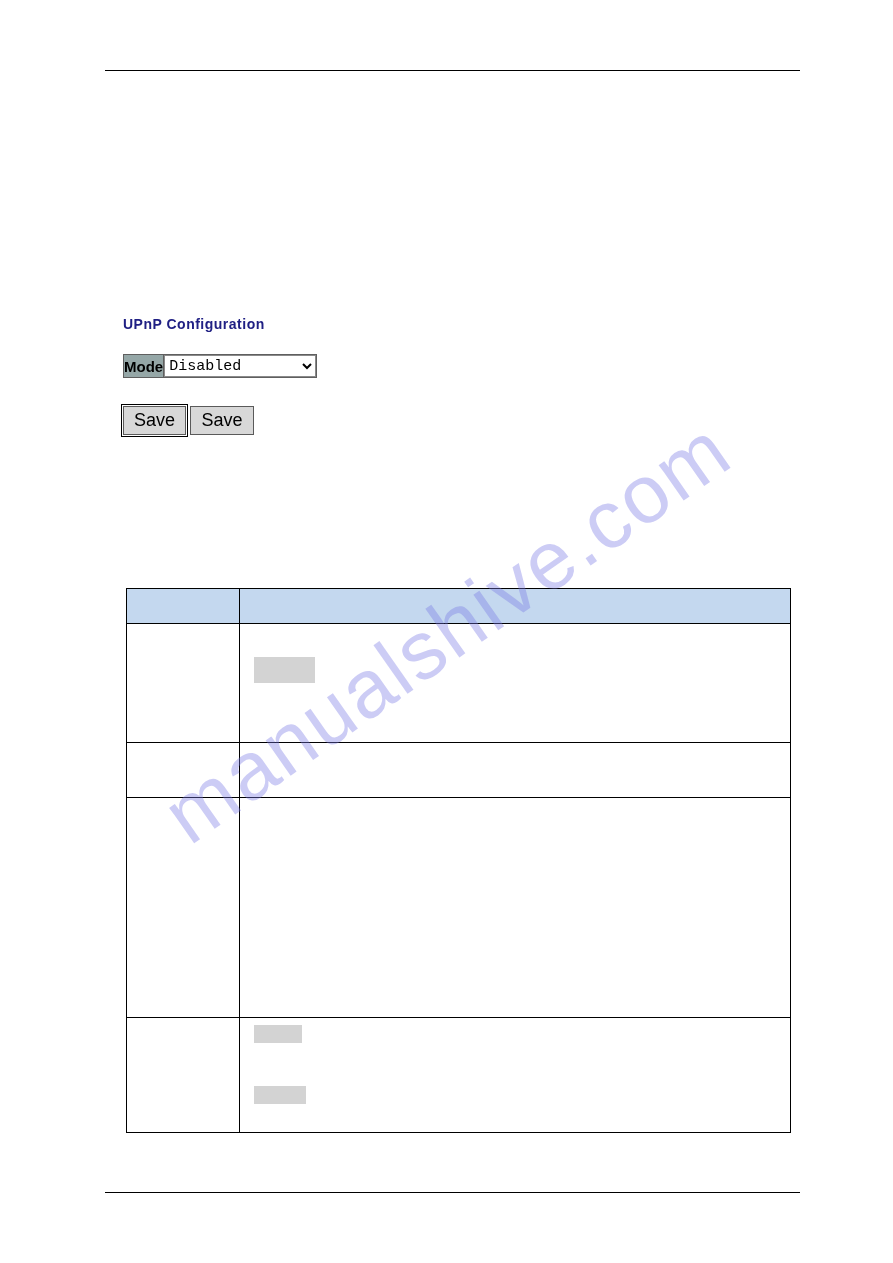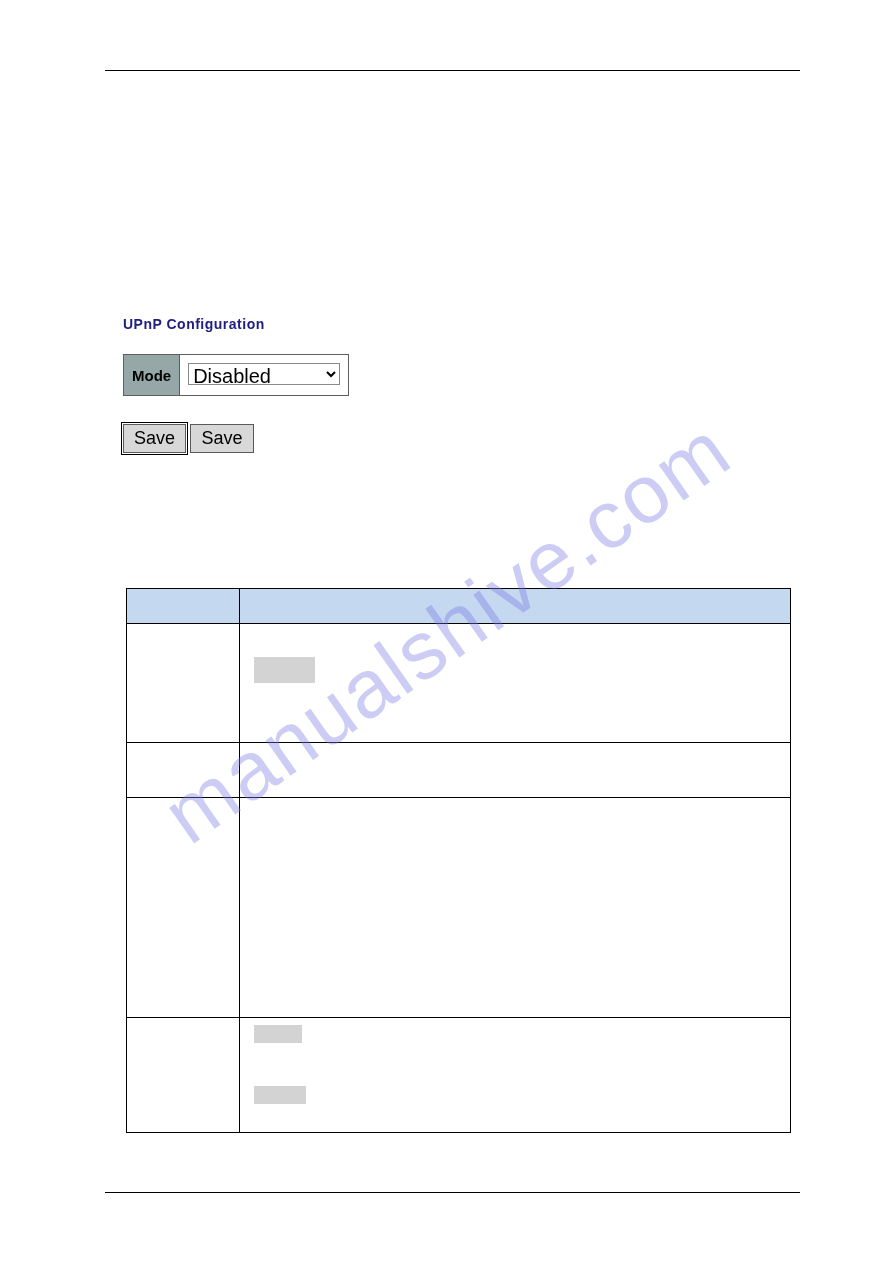--- a/index.html
+++ b/index.html
@@ -37,38 +37,38 @@
     color: #202084;
     letter-spacing: 0.5px;
   }
   .upnp-table {
     margin-top: 22px;
     border-collapse: collapse;
     font-family: Arial, sans-serif;
   }
   .upnp-table td, .upnp-table th {
     border: 1px solid #5f5f5f;
-    padding: 8px;
+    padding: 0;
   }
   .label-cell {
     background: #95a7a7;
     font-weight: 700;
     font-size: 15px;
     padding: 3px 8px 3px 6px;
     color: #000;
     text-align: left;
   }
   .input-cell {
     background: #ffffff;
     padding: 2px 3px 2px 3px;
   }
   .select-mode {
     width: 152px;
-    font-size: 20px;
-    font-family: Liberation Sans, sans-serif;
+    font-size: 15px;
+    font-family: Liberation Mono, monospace;
     border: 1px solid #8a8a8a;
     background: #fff;
     height: 22px;
   }
   .text-input {
     width: 146px;
     font-size: 15px;
     font-family: Arial, sans-serif;
     border: 1px solid #8a8a8a;
     padding: 1px 2px;

